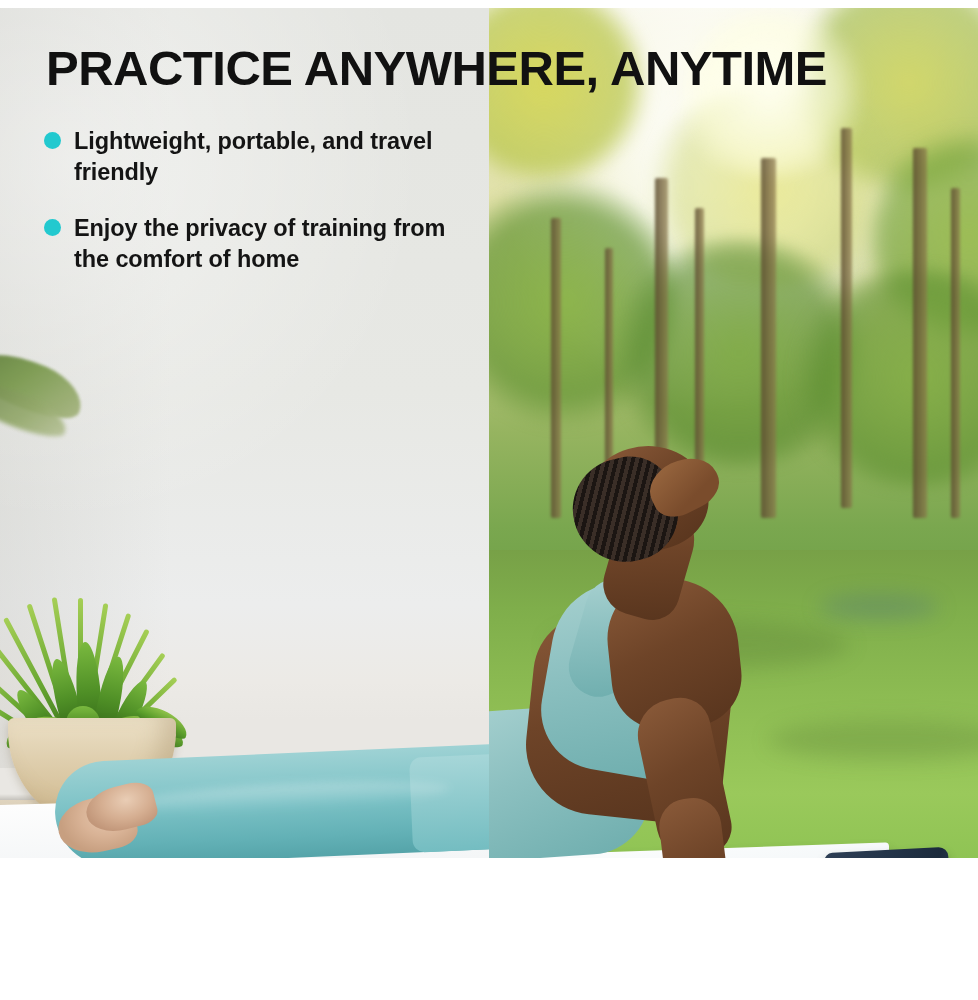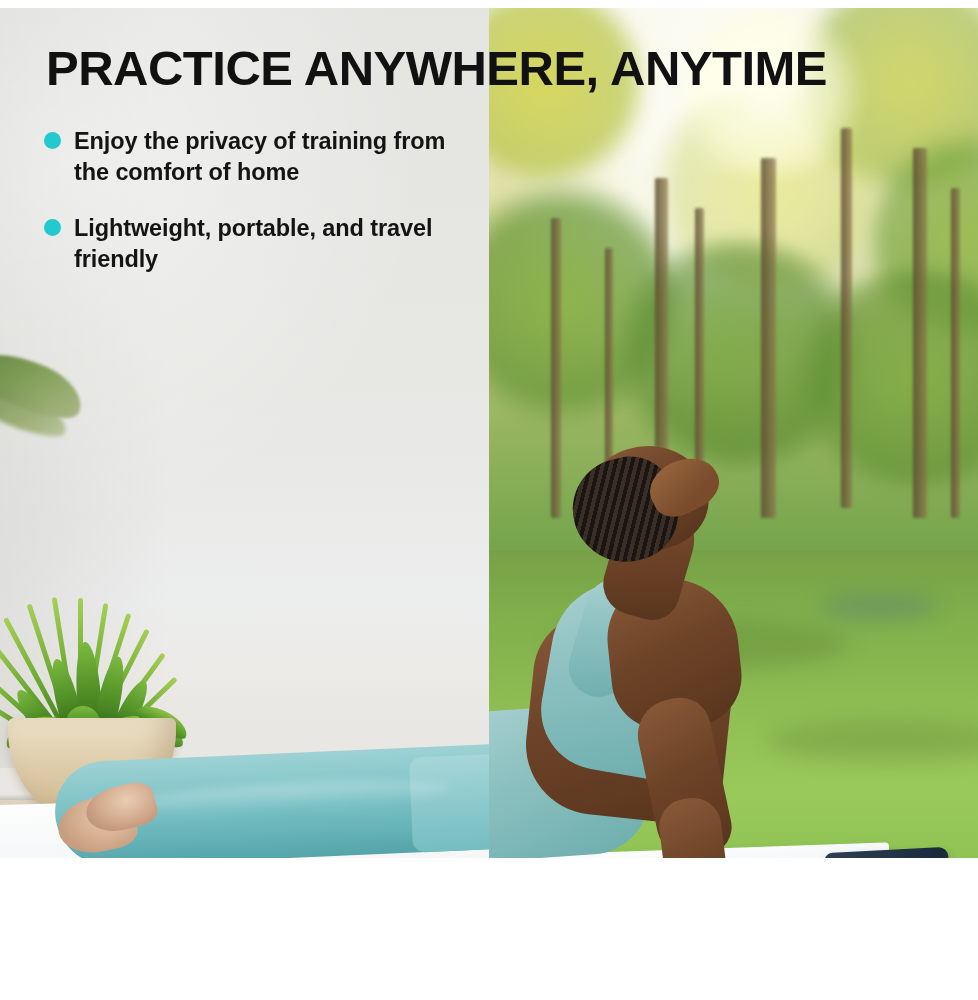--- a/index.html
+++ b/index.html
@@ -535,25 +535,25 @@
 
         <div class="skin" style="left:168px; top:905px; width:96px; height:42px; border-radius:24px 30px 18px 18px; transform:rotate(-3deg);"></div>
       </div>
     </div>
 
     <div class="title">PRACTICE ANYWHERE, ANYTIME</div>
 
     <div class="bullets">
       <div class="bullet-row">
         <div class="dot" style="background:#22c9cf;"></div>
-        <div class="bullet-text">Enjoy the privacy of training from the comfort of home</div>
+        <div class="bullet-text">Lightweight, portable, and travel friendly</div>
       </div>
       <div class="bullet-row">
         <div class="dot" style="background:#22c9cf;"></div>
-        <div class="bullet-text">Lightweight, portable, and travel friendly</div>
+        <div class="bullet-text">Enjoy the privacy of training from the comfort of home</div>
       </div>
     </div>
 
     <div class="logo">
       <div class="logo-mark">
         <svg width="56" height="56" viewBox="0 0 56 56" aria-hidden="true">
           <circle cx="16" cy="11" r="2.2" fill="none" stroke="#2fd0c0" stroke-width="1.4"></circle>
           <path d="M7 17 L16 24 L25 17" fill="none" stroke="#2fd0c0" stroke-width="3" stroke-linecap="round" stroke-linejoin="round"></path>
           <path d="M16 24 L16 33" fill="none" stroke="#2fd0c0" stroke-width="3" stroke-linecap="round"></path>
           <path d="M16 33 C10 33 8 37 11 39 C14 41 18 38 16 35 C14 38 18 41 21 39 C24 37 22 33 16 33 Z" fill="none" stroke="#2fd0c0" stroke-width="2.6" stroke-linejoin="round"></path>

